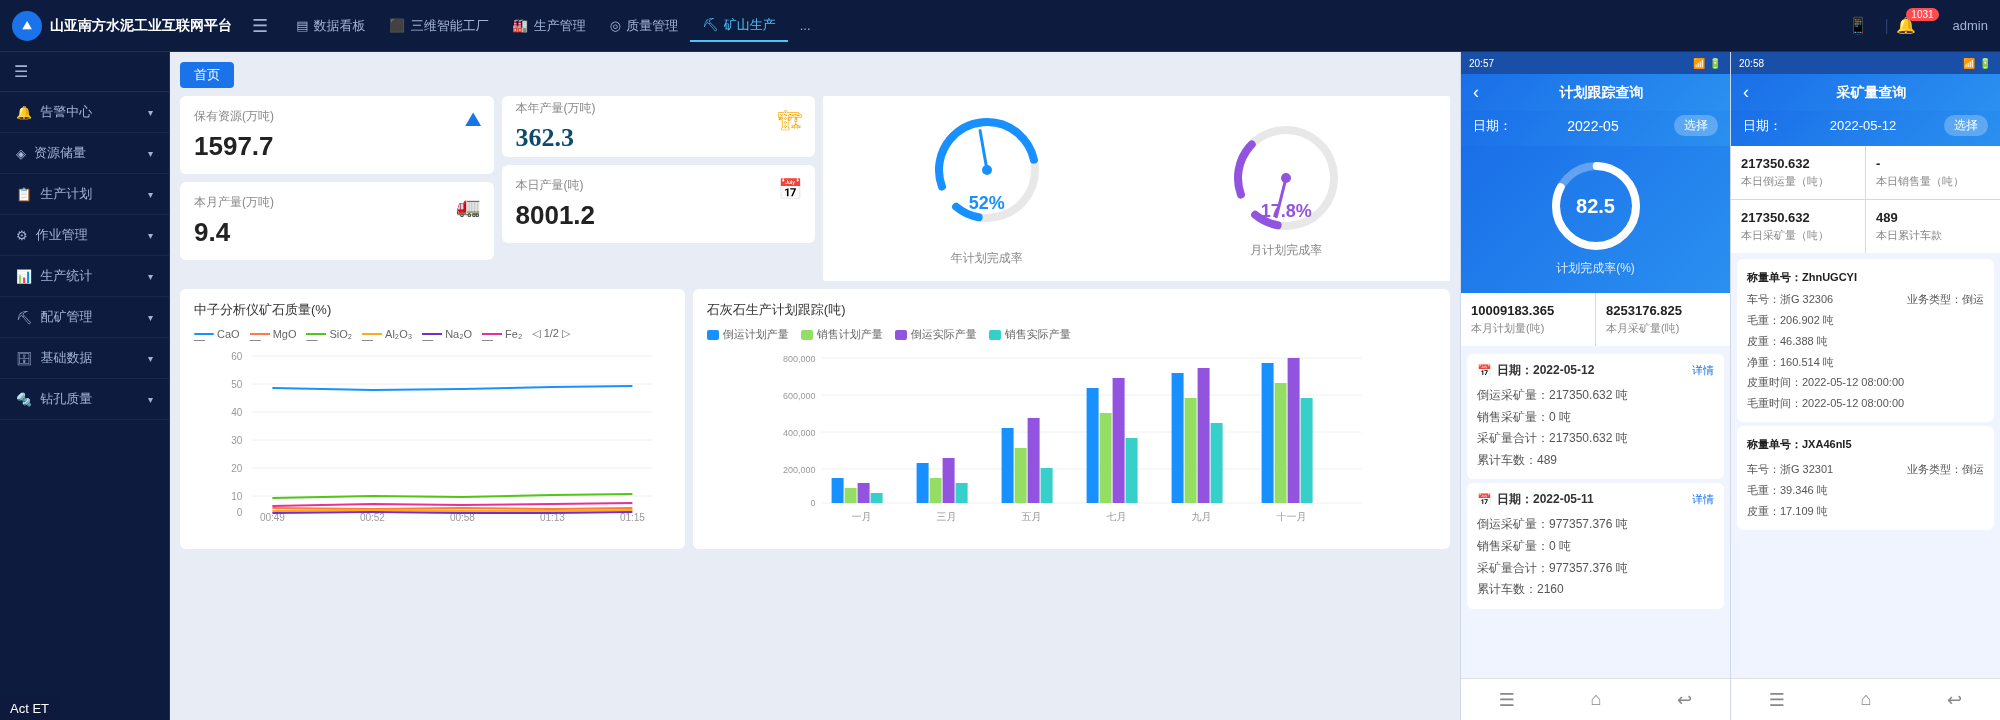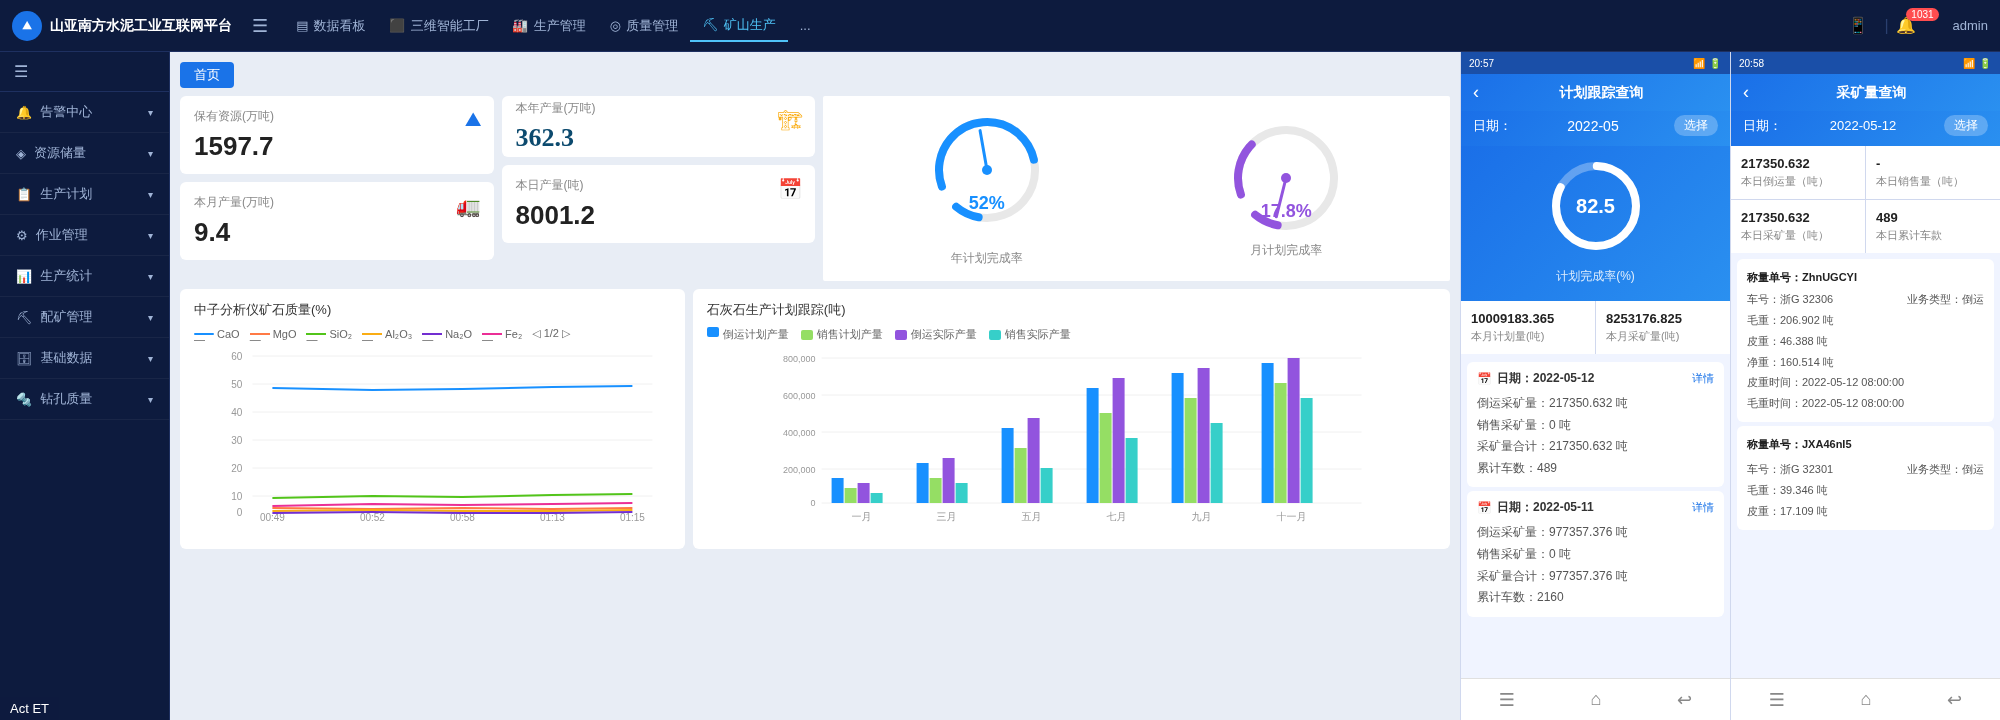--- a/index.html
+++ b/index.html
@@ -252,21 +252,21 @@
           <polyline points="60,167 160,166 250,167 340,167 420,166" fill="none" stroke="#722ed1" stroke-width="2"></polyline>
 
           <polyline points="60,160 160,158 250,159 340,158 420,157" fill="none" stroke="#eb2f96" stroke-width="2"></polyline>
         </svg>
       </div>
 
       <div style="background:#fff;border-radius:6px;padding:12px 14px;">
         <div style="font-size:13px;color:#333;margin-bottom:8px;font-weight:500;">石灰石生产计划跟踪(吨)</div>
         
         <div style="display:flex;gap:12px;flex-wrap:wrap;margin-bottom:6px;">
-          <div style="display:flex;gap:4px;font-size:11px;color:#666;">
+          <div style="display:flex;align-items:center;gap:4px;font-size:11px;color:#666;">
               <div style="width:12px;height:10px;background:#1890ff;border-radius:2px;"></div>
               <span>倒运计划产量</span>
             </div>
           <div style="display:flex;align-items:center;gap:4px;font-size:11px;color:#666;">
               <div style="width:12px;height:10px;background:#95de64;border-radius:2px;"></div>
               <span>销售计划产量</span>
             </div>
           <div style="display:flex;align-items:center;gap:4px;font-size:11px;color:#666;">
               <div style="width:12px;height:10px;background:#9254de;border-radius:2px;"></div>
               <span>倒运实际产量</span>
@@ -357,21 +357,21 @@
 
       <div style="background:linear-gradient(135deg,#1a6fe8,#2a90f0);padding:10px;display:flex;flex-direction:column;align-items:center;padding-bottom:16px;">
         <div style="position:relative;width:100px;height:100px;">
           <svg width="100" height="100" viewBox="0 0 100 100">
             <circle cx="50" cy="50" r="40" fill="none" stroke="rgba(255,255,255,0.3)" stroke-width="8"></circle>
 
             <circle cx="50" cy="50" r="40" fill="none" stroke="#fff" stroke-width="8" stroke-dasharray="207 44" stroke-dashoffset="62" stroke-linecap="round"></circle>
           </svg>
           <div style="position:absolute;top:50%;left:50%;transform:translate(-50%,-50%);font-size:20px;font-weight:bold;color:#fff;">82.5</div>
         </div>
-        <div style="font-size:12px;color:rgba(255,255,255,0.85);margin-top:12px;">计划完成率(%)</div>
+        <div style="font-size:12px;color:rgba(255,255,255,0.85);margin-top:4px;">计划完成率(%)</div>
       </div>
 
       <div style="display:grid;grid-template-columns:1fr 1fr;gap:1px;background:#d0d8ee;margin-bottom:8px;">
         <div style="background:#fff;padding:10px 10px;">
           <div style="font-size:13px;font-weight:bold;color:#222;">10009183.365</div>
           <div style="font-size:11px;color:#888;margin-top:3px;">本月计划量(吨)</div>
         </div>
         <div style="background:#fff;padding:10px 10px;">
           <div style="font-size:13px;font-weight:bold;color:#222;">8253176.825</div>
           <div style="font-size:11px;color:#888;margin-top:3px;">本月采矿量(吨)</div>

